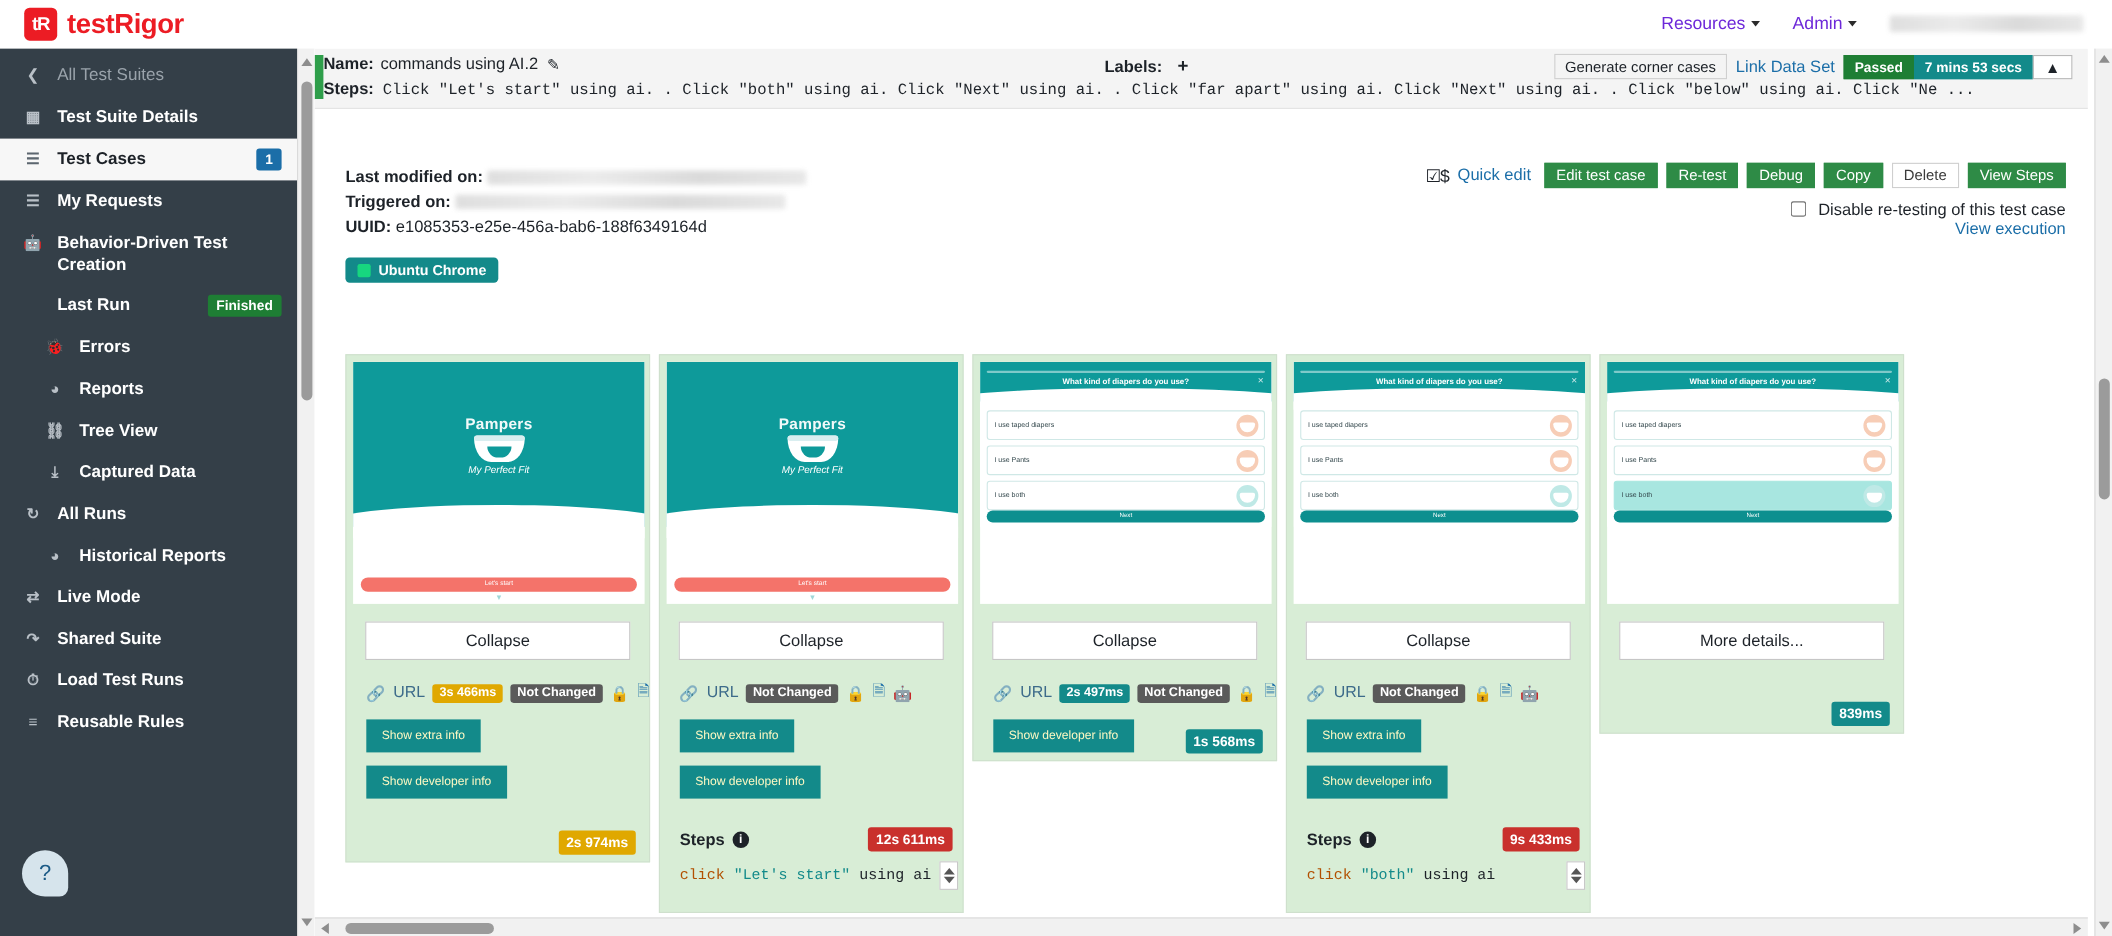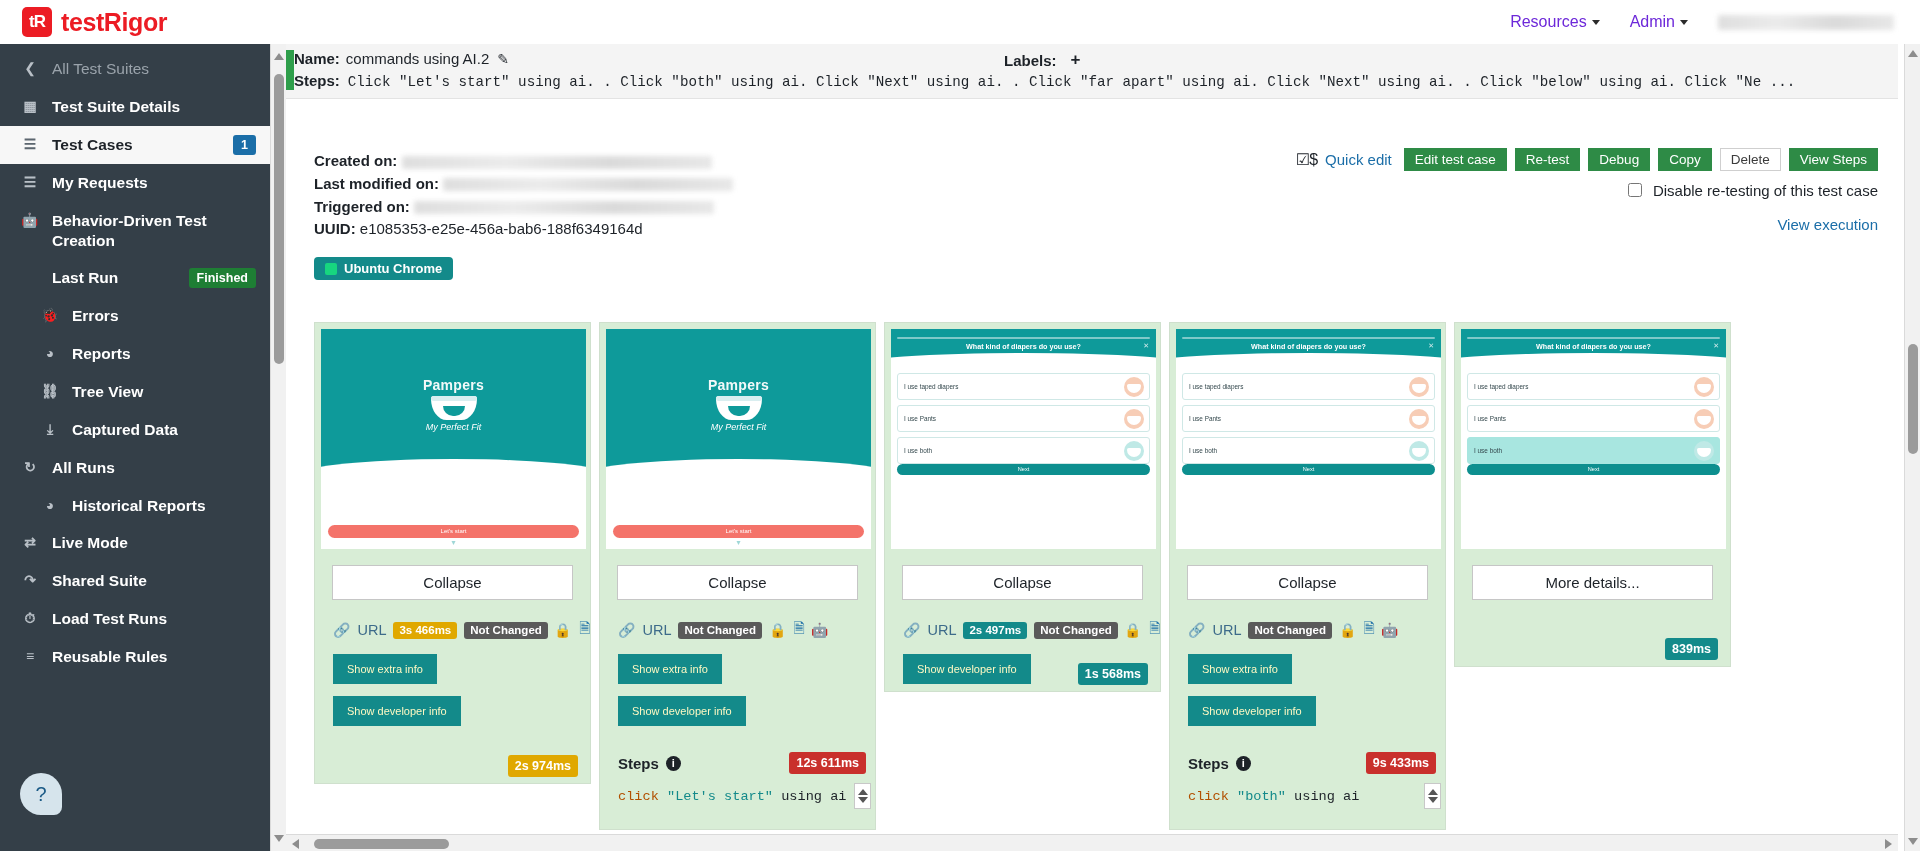--- a/index.html
+++ b/index.html
@@ -116,21 +116,21 @@
   .ra-line1 { display:flex; align-items:center; justify-content:flex-end; gap:8px; }
   .icn-dollar { font-size:16px; letter-spacing:-1px; }
   .quick-edit { color:#1b6ea8; font-size:15px; cursor:pointer; margin-right:4px;}
   .gbtn {
     background:#2e8b46; color:#fff; border:1px solid #2e8b46; font-size:13.5px;
     padding:3px 10px; cursor:pointer; white-space:nowrap;
   }
   .gbtn.ghost { background:#fff; color:#3b3b3b; border:1px solid #cfcfcf; }
   .ra-line2 { margin-top:9px; font-size:15px; display:flex; align-items:center; justify-content:flex-end; gap:8px; }
   .ra-line2 input { width:14px; height:14px; }
-  .ra-line3 { margin-top:16px; }
+  .ra-line3 { margin-top:0; }
   .ra-link { color:#1b6ea8; font-size:15px; cursor:pointer; }
 
   .env-badge {
     display:inline-flex; align-items:center; gap:7px; margin:16px 0 0 28px;
     background:#138a8a; color:#fff; font-weight:bold; font-size:13px;
     padding:4px 11px; border-radius:4px;
   }
   .env-sq { width:12px; height:12px; background:#17d67f; border-radius:2px; }
 
   
@@ -363,35 +363,38 @@
         <div class="nm-row">
           <span class="nm-label">Name:</span>
           <span class="nm-value">commands using AI.2</span>
           <span class="pencil">✎</span>
 
           <span class="labels-block">
             <span class="nm-label">Labels:</span>
             <span class="labels-plus">+</span>
           </span>
 
+          <span class="head-actions">
+            <span class="hb">Generate corner cases</span>
+            <span class="hb link">Link Data Set</span>
+            <span class="hb passed">Passed</span>
+            <span class="hb dur">7 mins 53 secs</span>
+            <span class="hb chev">▲</span>
+          </span>
         </div>
 
         <div class="steps-row">
           <span class="steps-label">Steps:</span>
           <span class="steps-code">Click "Let's start" using ai. . Click "both" using ai. Click "Next" using ai. . Click "far apart" using ai. Click "Next" using ai. . Click "below" using ai. Click "Ne ...</span>
         </div>
       </div>
     </div>
 
     <div class="content">
       <div class="meta">
-        <div>
-          <b>Created on:</b>
-          <span class="redact" style="width:310px;"></span>
-        </div>
         <div>
           <b>Last modified on:</b>
           <span class="redact" style="width:290px;"></span>
         </div>
         <div>
           <b>Triggered on:</b>
           <span class="redact" style="width:300px;"></span>
         </div>
         <div class="meta-uuid">
           <b>UUID:</b>

